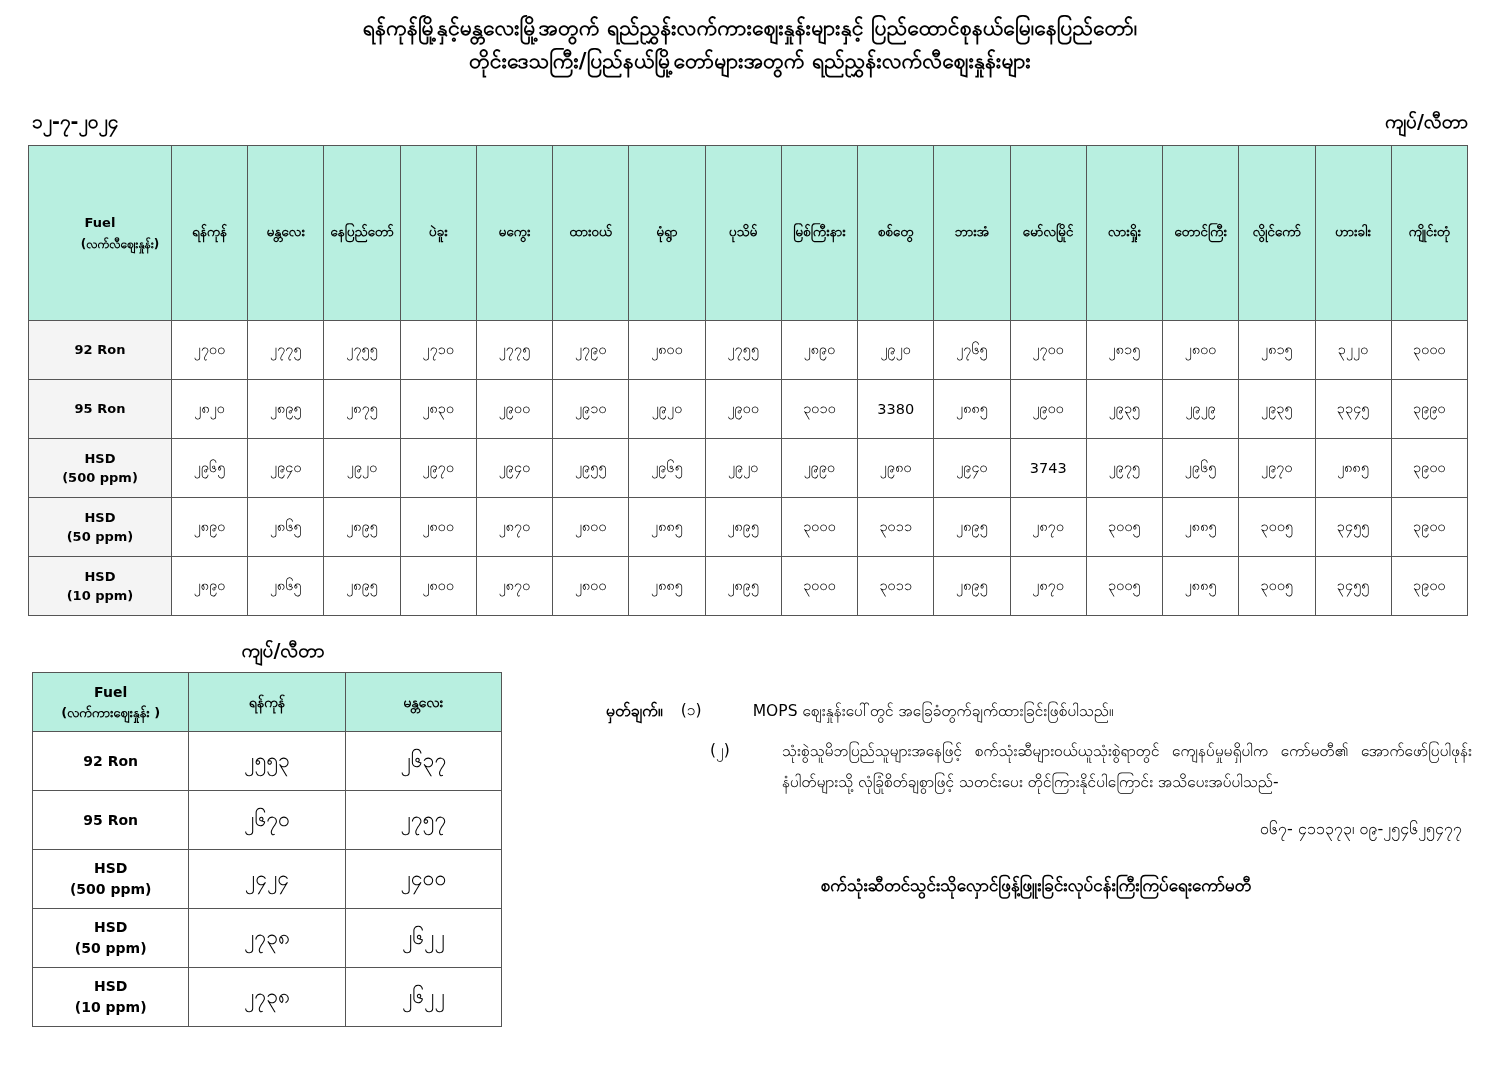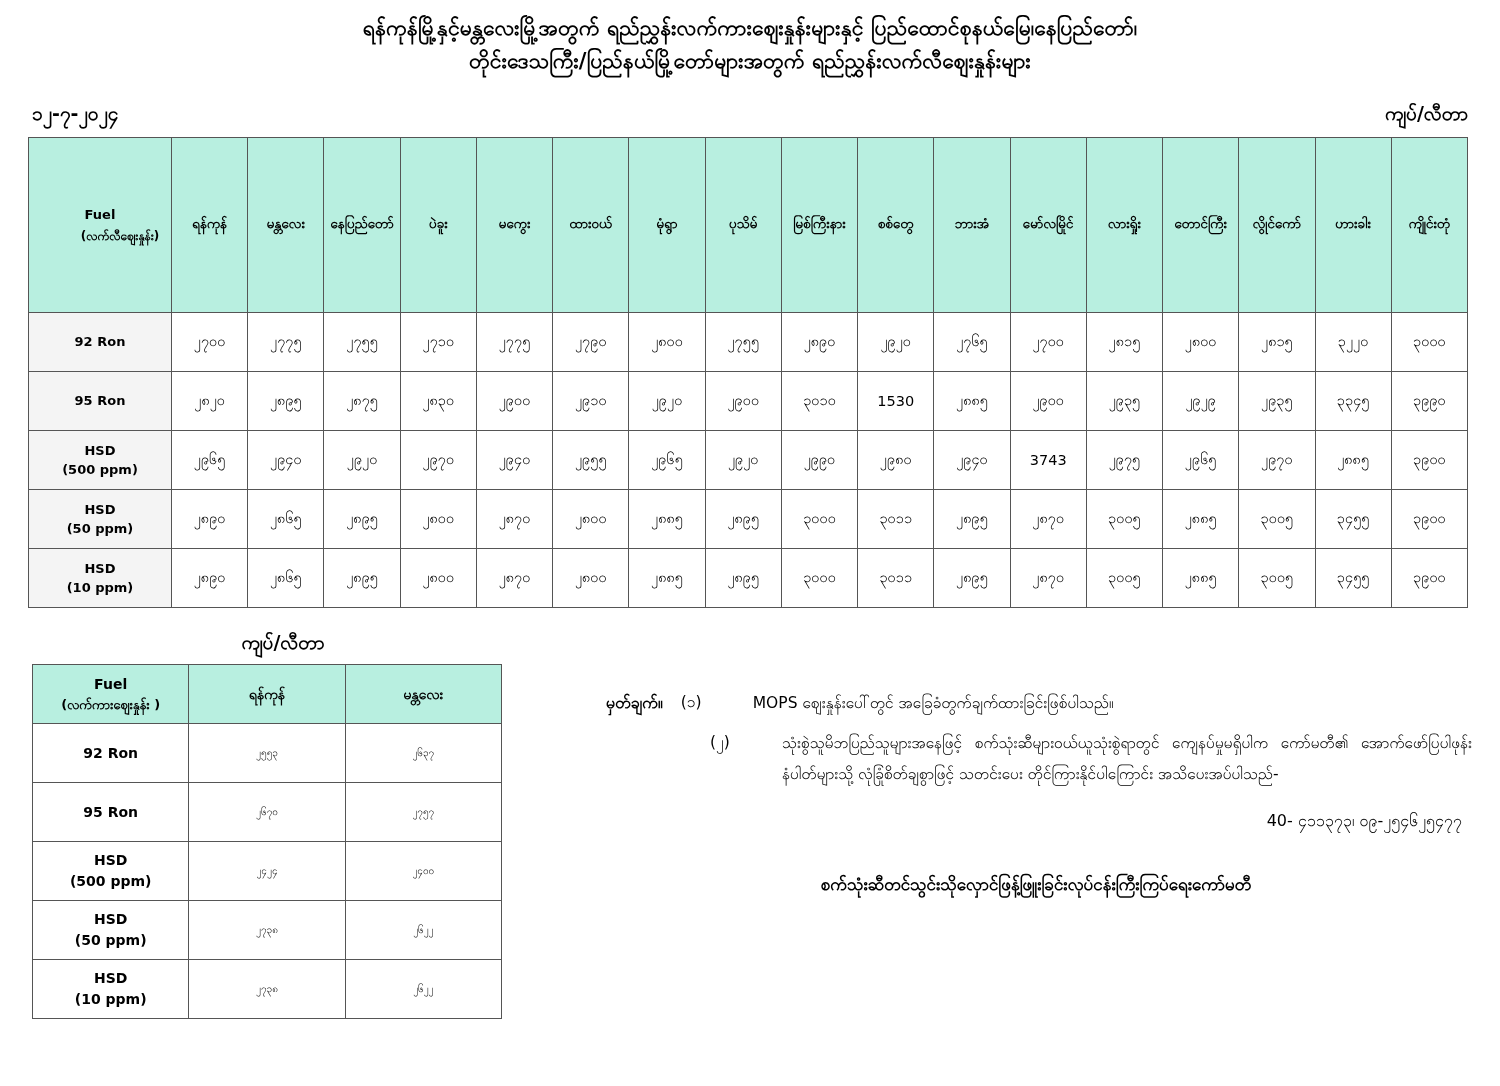--- a/index.html
+++ b/index.html
@@ -31,21 +31,21 @@
     font-size: 21px;
     font-weight: bold;
     line-height: 1.55;
     letter-spacing: 0.2px;
   }
   
   .date-row {
     display: flex;
     justify-content: space-between;
     align-items: flex-end;
-    margin-top: 24px;
+    margin-top: 32px;
     padding: 0 4px;
   }
   .date-text {
     font-size: 19px;
     font-weight: bold;
   }
   .unit-text {
     font-size: 19px;
     font-weight: bold;
   }
@@ -128,21 +128,21 @@
     height: 56px;
     font-size: 14px;
     font-weight: bold;
     line-height: 1.6;
   }
   table.retail thead th .sub {
     font-size: 13px;
   }
   table.retail tbody td {
     height: 56px;
-    font-size: 10px;
+    font-size: 21px;
     background: #ffffff;
   }
   table.retail tbody td.rowlabel {
     font-size: 14px;
     font-weight: bold;
     line-height: 1.5;
   }
   
   .notes {
     flex: 1;
@@ -180,21 +180,21 @@
     text-align: right;
     font-size: 16px;
     margin-top: 16px;
     line-height: 2.0;
     padding-right: 10px;
   }
   .footer-org {
     text-align: center;
     font-size: 17px;
     font-weight: bold;
-    margin-top: 31px;
+    margin-top: 24px;
     padding-right: 6px;
   }
 </style>
 </head>
 <body>
 
 <div class="page">
 
   <div class="title-block">
     <div class="title-line">ရန်ကုန်မြို့နှင့်မန္တလေးမြို့အတွက် ရည်ညွှန်းလက်ကားဈေးနှုန်းများနှင့် ပြည်ထောင်စုနယ်မြေ၊နေပြည်တော်၊</div>
@@ -261,21 +261,21 @@
         </td>
         <td>၂၈၂၀</td>
         <td>၂၈၉၅</td>
         <td>၂၈၇၅</td>
         <td>၂၈၃၀</td>
         <td>၂၉၀၀</td>
         <td>၂၉၁၀</td>
         <td>၂၉၂၀</td>
         <td>၂၉၀၀</td>
         <td>၃၀၁၀</td>
-        <td>1530</td>
+        <td>3380</td>
         <td>၂၈၈၅</td>
         <td>၂၉၀၀</td>
         <td>၂၉၃၅</td>
         <td>၂၉၂၉</td>
         <td>၂၉၃၅</td>
         <td>၃၃၄၅</td>
         <td>၃၉၉၀</td>
       </tr>
       <tr>
         <td class="rowlabel">
@@ -410,19 +410,19 @@
       <div class="note-row">
         <div class="note-label">မှတ်ချက်။</div>
         <div class="note-num">(၁)</div>
         <div class="note-text">MOPS ဈေးနှုန်းပေါ်တွင် အခြေခံတွက်ချက်ထားခြင်းဖြစ်ပါသည်။</div>
       </div>
       <div class="note-row indent">
         <div class="note-num">(၂)</div>
         <div class="note-text">သုံးစွဲသူမိဘပြည်သူများအနေဖြင့် စက်သုံးဆီများဝယ်ယူသုံးစွဲရာတွင် ကျေနပ်မှုမရှိပါက ကော်မတီ၏ အောက်ဖော်ပြပါဖုန်းနံပါတ်များသို့ လုံခြုံစိတ်ချစွာဖြင့် သတင်းပေး တိုင်ကြားနိုင်ပါကြောင်း အသိပေးအပ်ပါသည်-</div>
       </div>
       <div class="phones">
-        <div>40- ၄၁၁၃၇၃၊ ၀၉-၂၅၄၆၂၅၄၇၇</div>
+        <div>၀၆၇- ၄၁၁၃၇၃၊ ၀၉-၂၅၄၆၂၅၄၇၇</div>
       </div>
       <div class="footer-org">စက်သုံးဆီတင်သွင်းသိုလှောင်ဖြန့်ဖြူးခြင်းလုပ်ငန်းကြီးကြပ်ရေးကော်မတီ</div>
     </div>
   </div>
 
 </div>
 
 </body></html>

